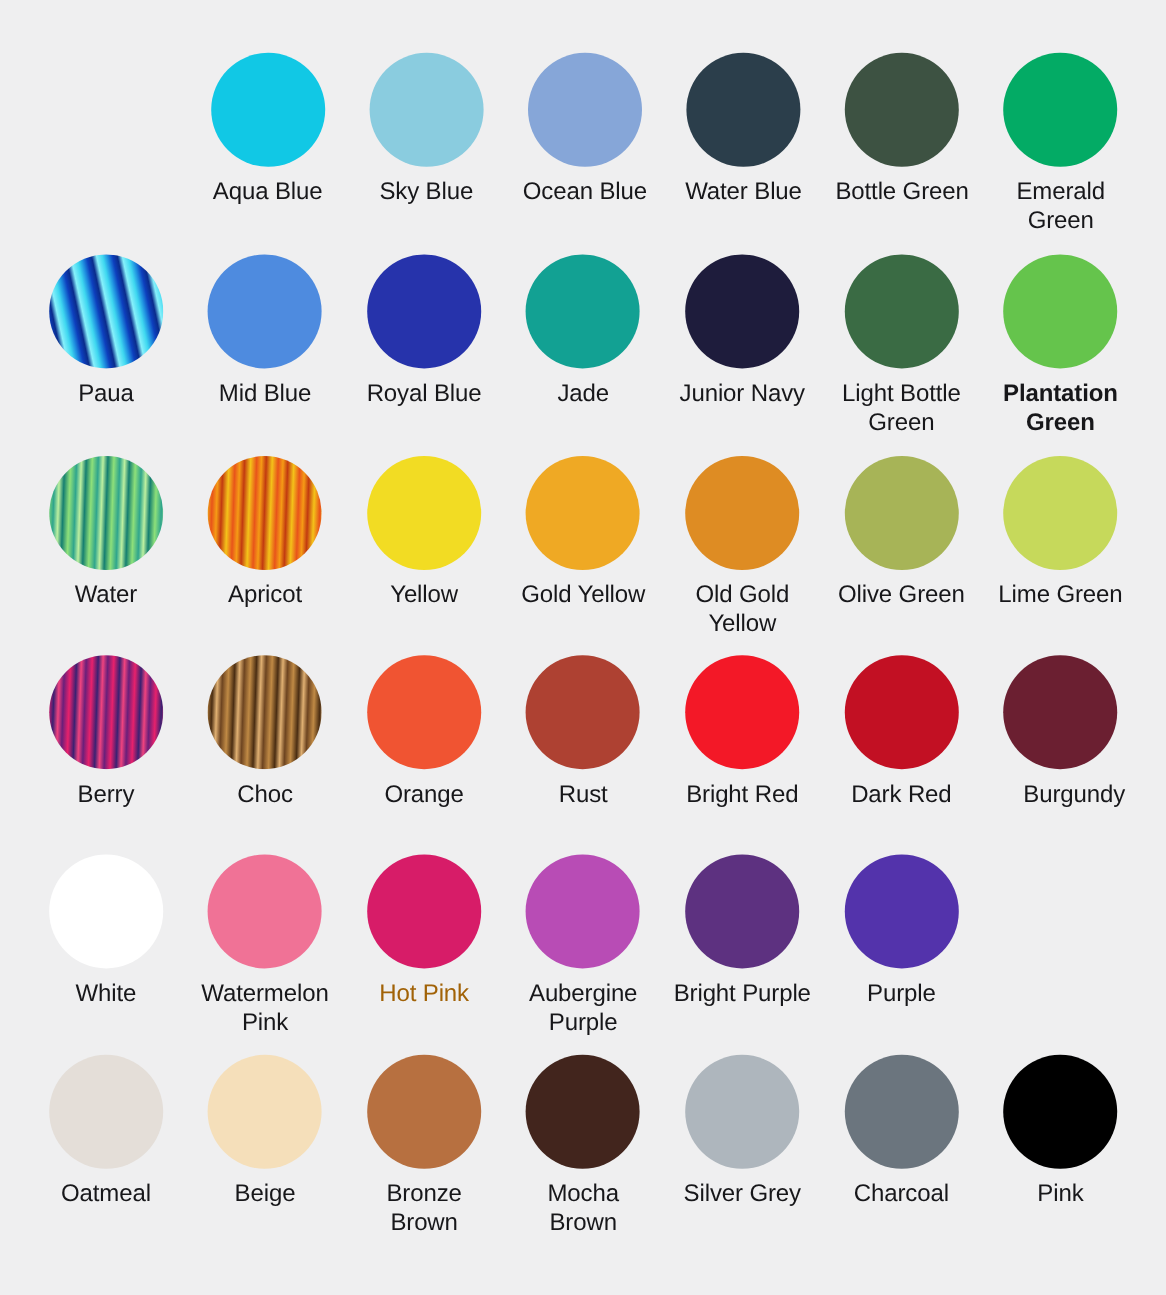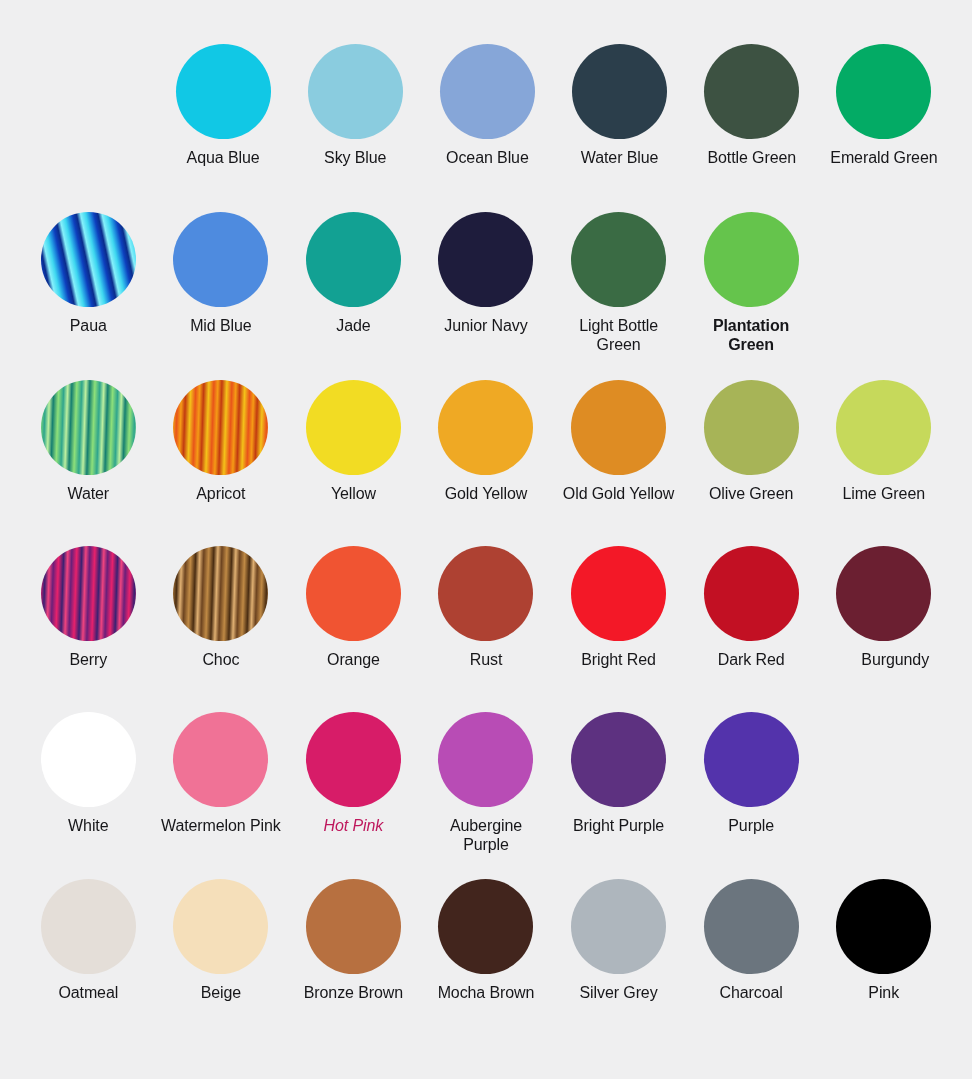--- a/index.html
+++ b/index.html
@@ -43,21 +43,21 @@
     width: 95px;
     height: 95px;
     border-radius: 50%;
     background-repeat: no-repeat;
     background-size: cover;
     background-position: center;
     flex: 0 0 auto;
   }
   .swatch-label {
     margin-top: 10px;
-    font-size: 16px;
+    font-size: 20px;
     line-height: 1.18;
     color: #17171a;
     text-align: center;
     letter-spacing: -0.1px;
     max-width: 120px;
     white-space: pre-line;
   }
   
   .row-1 { height: 168px; }
   .row-2 { height: 168px; }
@@ -99,20 +99,24 @@
     <div class="swatch-row row-2">
       <div class="swatch-cell">
         <div class="swatch-disc" style="background: repeating-linear-gradient(78deg, rgb(63, 216, 240) 0px, rgb(31, 143, 224) 4px, rgb(13, 63, 189) 8px, rgb(10, 44, 140) 12px, rgb(134, 240, 251) 16px, rgb(63, 216, 240) 21px), repeating-linear-gradient(-12deg, rgba(255, 255, 255, 0.3) 0px, rgba(0, 0, 0, 0) 5px, rgba(0, 0, 0, 0.28) 9px, rgba(0, 0, 0, 0) 14px), radial-gradient(at 25% 30%, rgb(134, 240, 251) 0px, rgb(134, 240, 251) 10px, transparent 12px), radial-gradient(at 70% 22%, rgb(13, 63, 189) 0px, rgb(13, 63, 189) 9px, transparent 11px), radial-gradient(at 48% 60%, rgb(63, 216, 240) 0px, rgb(63, 216, 240) 11px, transparent 13px), radial-gradient(at 82% 72%, rgb(10, 44, 140) 0px, rgb(10, 44, 140) 10px, transparent 12px), radial-gradient(at 14% 80%, rgb(31, 143, 224) 0px, rgb(31, 143, 224) 9px, transparent 11px), linear-gradient(rgb(13, 63, 189), rgb(13, 63, 189));"></div>
         <div class="swatch-label" style="color: rgb(23, 23, 26);">Paua</div>
       </div>
       <div class="swatch-cell">
         <div class="swatch-disc" style="background: rgb(78, 139, 223);"></div>
         <div class="swatch-label" style="color: rgb(23, 23, 26);">Mid Blue</div>
       </div>
       <div class="swatch-cell">
+        <div class="swatch-disc" style="background: rgb(38, 51, 171);"></div>
+        <div class="swatch-label" style="color: rgb(23, 23, 26);">Royal Blue</div>
+      </div>
+      <div class="swatch-cell">
         <div class="swatch-disc" style="background: rgb(18, 161, 147);"></div>
         <div class="swatch-label" style="color: rgb(23, 23, 26);">Jade</div>
       </div>
       <div class="swatch-cell">
         <div class="swatch-disc" style="background: rgb(30, 28, 60);"></div>
         <div class="swatch-label" style="color: rgb(23, 23, 26);">Junior Navy</div>
       </div>
       <div class="swatch-cell">
         <div class="swatch-disc" style="background: rgb(58, 107, 68);"></div>
         <div class="swatch-label" style="color: rgb(23, 23, 26);">Light Bottle Green</div>
@@ -186,21 +190,21 @@
       <div class="swatch-cell">
         <div class="swatch-disc" style="background: rgb(255, 255, 255);"></div>
         <div class="swatch-label" style="color: rgb(23, 23, 26);">White</div>
       </div>
       <div class="swatch-cell">
         <div class="swatch-disc" style="background: rgb(240, 114, 150);"></div>
         <div class="swatch-label" style="color: rgb(23, 23, 26);">Watermelon Pink</div>
       </div>
       <div class="swatch-cell">
         <div class="swatch-disc" style="background: rgb(215, 28, 104);"></div>
-        <div class="swatch-label" style="color: #be185d; font-style: italic;">Hot Pink</div>
+        <div class="swatch-label" style="color: #a16207;">Hot Pink</div>
       </div>
       <div class="swatch-cell">
         <div class="swatch-disc" style="background: rgb(184, 76, 181);"></div>
         <div class="swatch-label" style="color: rgb(23, 23, 26);">Aubergine Purple</div>
       </div>
       <div class="swatch-cell">
         <div class="swatch-disc" style="background: rgb(93, 49, 128);"></div>
         <div class="swatch-label" style="color: rgb(23, 23, 26);">Bright Purple</div>
       </div>
       <div class="swatch-cell">

